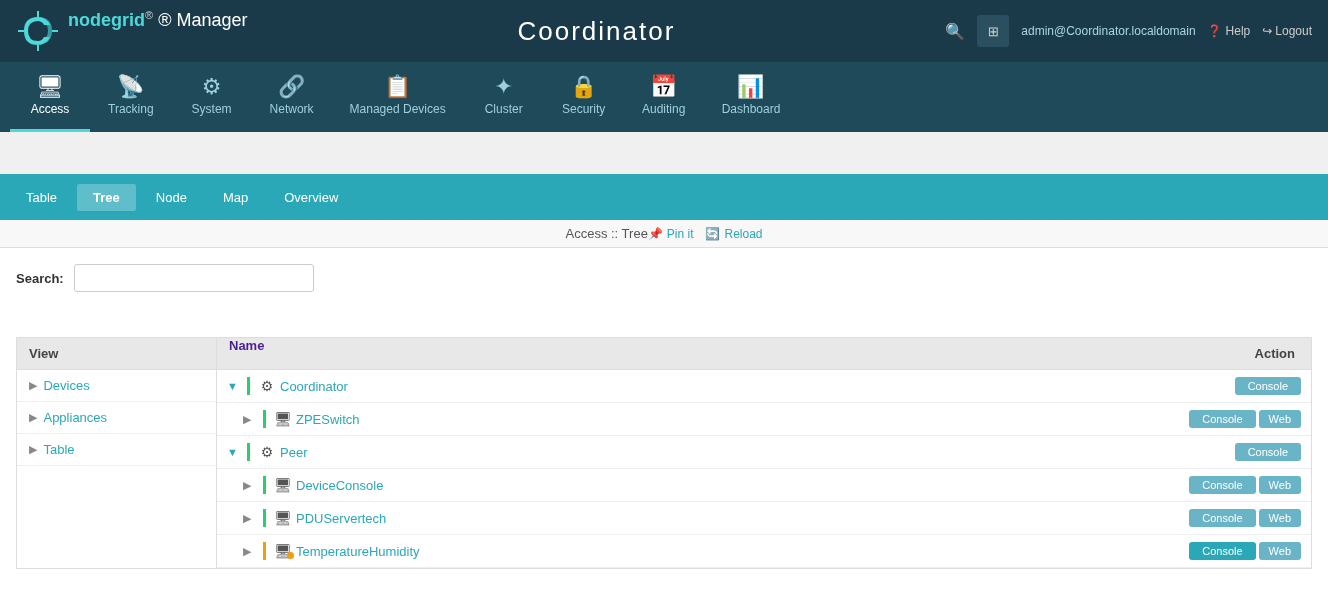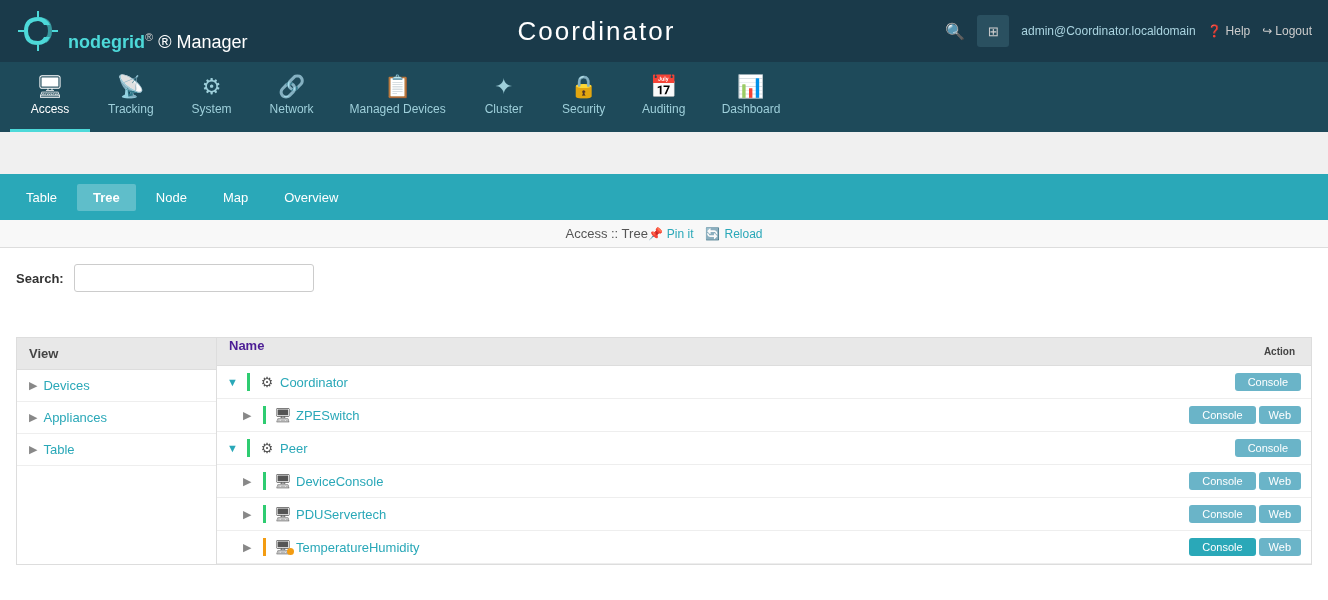--- a/index.html
+++ b/index.html
@@ -9,21 +9,21 @@
     .top-header {
       background: #1a3a4a;
       display: flex;
       align-items: center;
       padding: 0 16px;
       height: 62px;
       justify-content: space-between;
     }
     .logo-area {
       display: flex;
-      align-items: flex-end;
+      align-items: flex-start;
       gap: 8px;
     }
     .logo-icon {
       width: 44px;
       height: 44px;
     }
     .header-center {
       color: white;
       font-size: 26px;
       font-weight: 300;
@@ -225,21 +225,21 @@
     }
     .right-header-name {
       padding: 0 12px;
       font-size: 13px;
       font-weight: bold;
       color: #4c1d95;
       flex: 1;
     }
     .right-header-action {
       padding: 8px 16px;
-      font-size: 10px;
+      font-size: 13px;
       font-weight: bold;
       color: #444;
       text-align: right;
     }
 
     
     .tree-row {
       display: flex;
       align-items: center;
       padding: 7px 10px;

